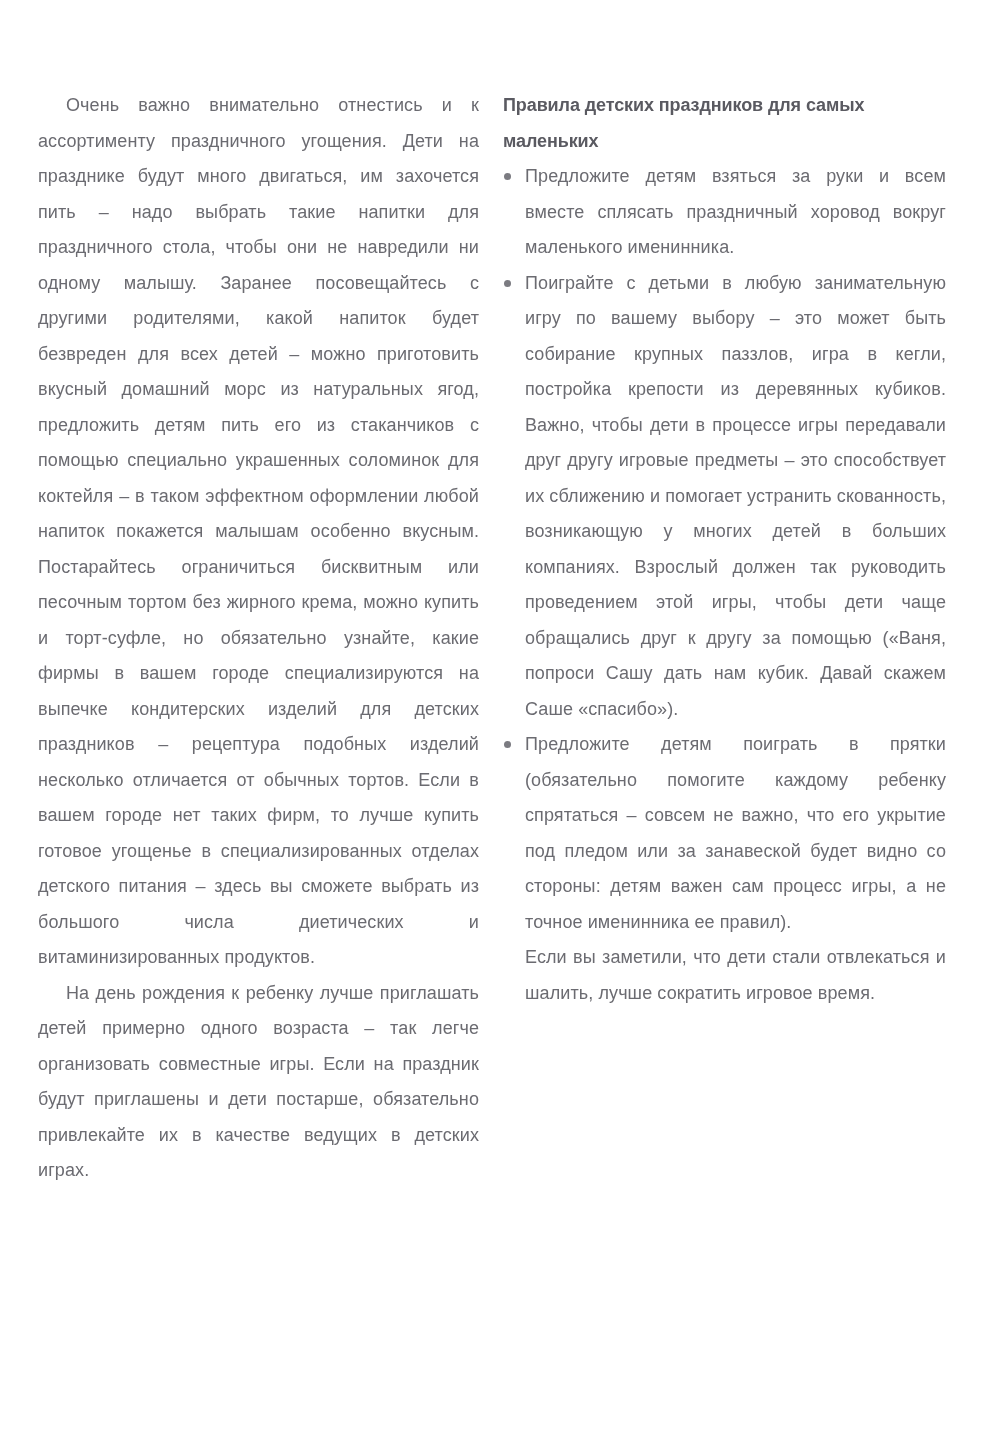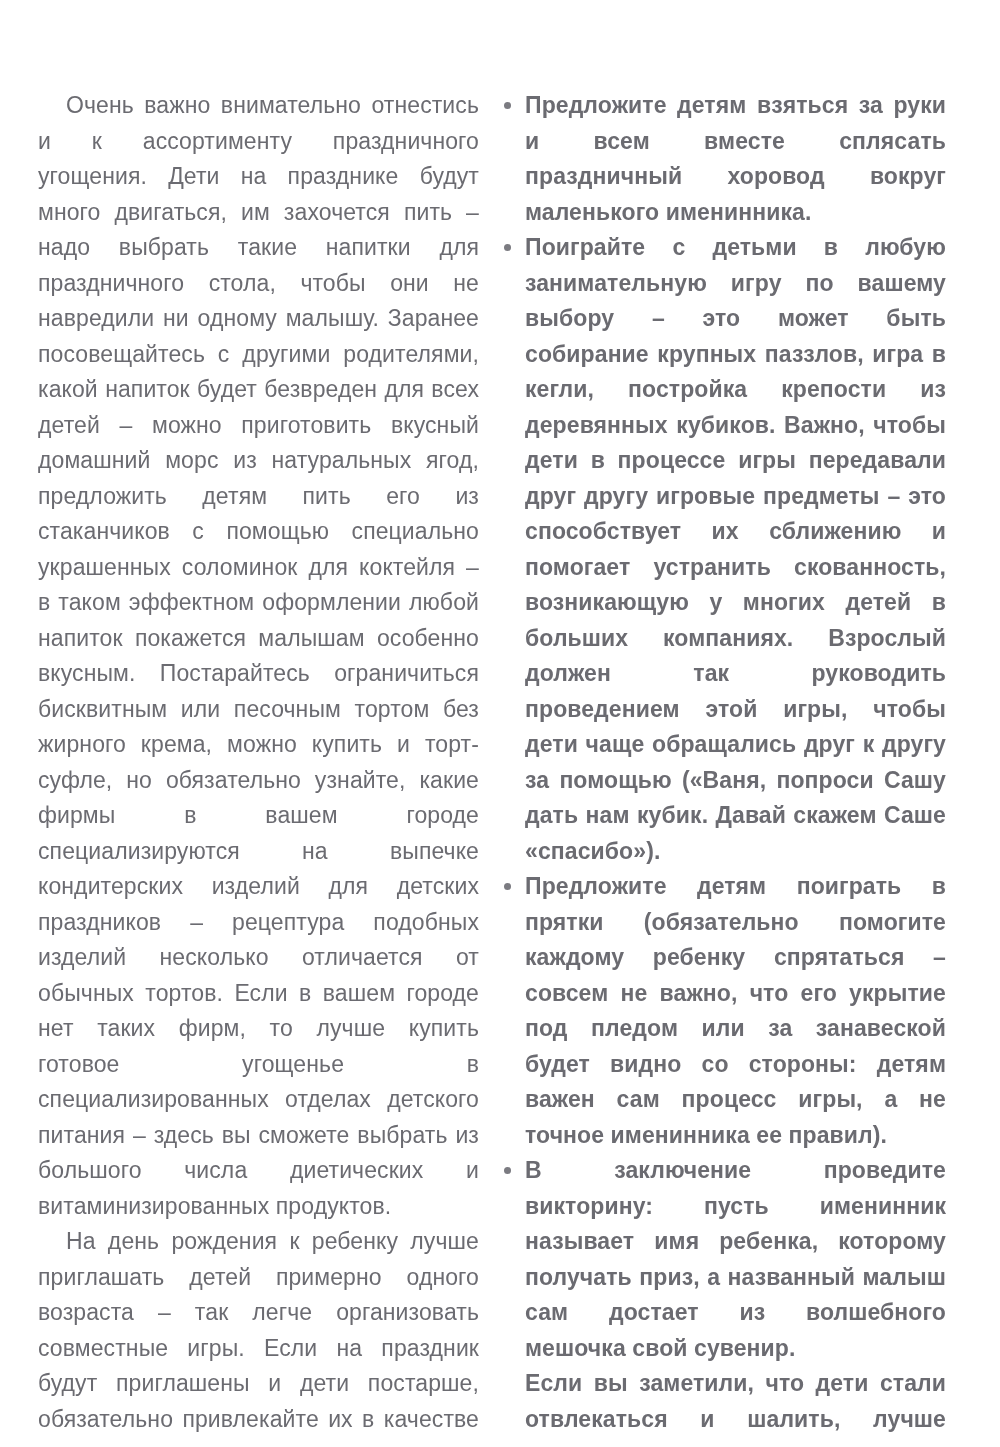--- a/index.html
+++ b/index.html
@@ -44,21 +44,21 @@
 
   .col-right {
     left: 503px;
     width: 443px;
   }
 
   
   .para,
   .bullet-text,
   .heading {
-    font-size: 23px;
+    font-size: 18px;
     line-height: 35.5px;
     color: #6b6b71;
     text-align: justify;
     text-justify: inter-word;
     letter-spacing: 0.1px;
     margin: 0;
     -moz-text-align-last: left;
     text-align-last: left;
   }
 
@@ -93,56 +93,52 @@
     left: 1px;
     top: 14px;
     width: 7px;
     height: 7px;
     border-radius: 50%;
     background: #7b7b81;
   }
 
   .bullet-text {
     display: block;
-    font-weight: bold;
   }
 </style>
 </head>
 <body>
 
 <div class="page">
   <div class="columns">
 
     <div class="col col-left">
       <p class="para">Очень важно внимательно отнестись и к ассортименту праздничного угощения. Дети на празднике будут много двигаться, им захочется пить – надо выбрать такие напитки для праздничного стола, чтобы они не навредили ни одному малышу. Заранее посовещайтесь с другими родителями, какой напиток будет безвреден для всех детей – можно приготовить вкусный домашний морс из натуральных ягод, предложить детям пить его из стаканчиков с помощью специально украшенных соломинок для коктейля – в таком эффектном оформлении любой напиток покажется малышам особенно вкусным. Постарайтесь ограничиться бисквитным или песочным тортом без жирного крема, можно купить и торт-суфле, но обязательно узнайте, какие фирмы в вашем городе специализируются на выпечке кондитерских изделий для детских праздников – рецептура подобных изделий несколько отличается от обычных тортов. Если в вашем городе нет таких фирм, то лучше купить готовое угощенье в специализированных отделах детского питания – здесь вы сможете выбрать из большого числа диетических и витаминизированных продуктов.</p>
       <p class="para">На день рождения к ребенку лучше приглашать детей примерно одного возраста – так легче организовать совместные игры. Если на праздник будут приглашены и дети постарше, обязательно привлекайте их в качестве ведущих в детских играх.</p>
 
     </div>
 
     <div class="col col-right">
 
+      <h2 class="heading">Правила детских праздников для самых маленьких</h2>
 
       <ul class="bullet-list">
         <li class="bullet-item">
           <span class="bullet-dot"></span>
           <span class="bullet-text">Предложите детям взяться за руки и всем вместе сплясать праздничный хоровод вокруг маленького именинника.</span>
         </li>
         <li class="bullet-item">
           <span class="bullet-dot"></span>
           <span class="bullet-text">Поиграйте с детьми в любую занимательную игру по вашему выбору – это может быть собирание крупных паззлов, игра в кегли, постройка крепости из деревянных кубиков. Важно, чтобы дети в процессе игры передавали друг другу игровые предметы – это способствует их сближению и помогает устранить скованность, возникающую у многих детей в больших компаниях. Взрослый должен так руководить проведением этой игры, чтобы дети чаще обращались друг к другу за помощью («Ваня, попроси Сашу дать нам кубик. Давай скажем Саше «спасибо»).</span>
         </li>
         <li class="bullet-item">
           <span class="bullet-dot"></span>
           <span class="bullet-text">Предложите детям поиграть в прятки (обязательно помогите каждому ребенку спрятаться – совсем не важно, что его укрытие под пледом или за занавеской будет видно со стороны: детям важен сам процесс игры, а не точное именинника ее правил).</span>
         </li>
         <li class="bullet-item">
-          <span class="bullet-dot"></span>
-          <span class="bullet-text">В заключение проведите викторину: пусть именинник называет имя ребенка, которому получать приз, а названный малыш сам достает из волшебного мешочка свой сувенир.</span>
-        </li>
-        <li class="bullet-item">
 
           <span class="bullet-text">Если вы заметили, что дети стали отвлекаться и шалить, лучше сократить игровое время.</span>
         </li>
 
       </ul>
 
     </div>
   </div>
 </div>
 

